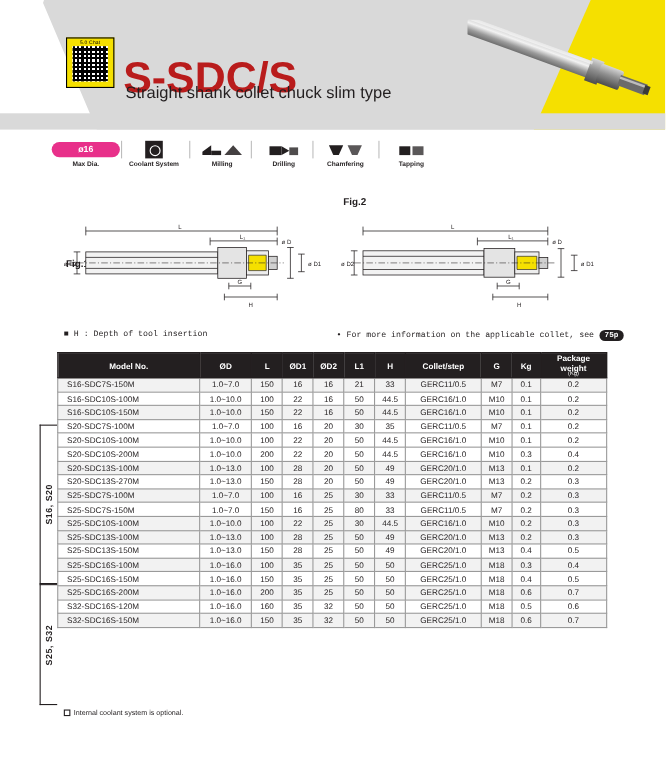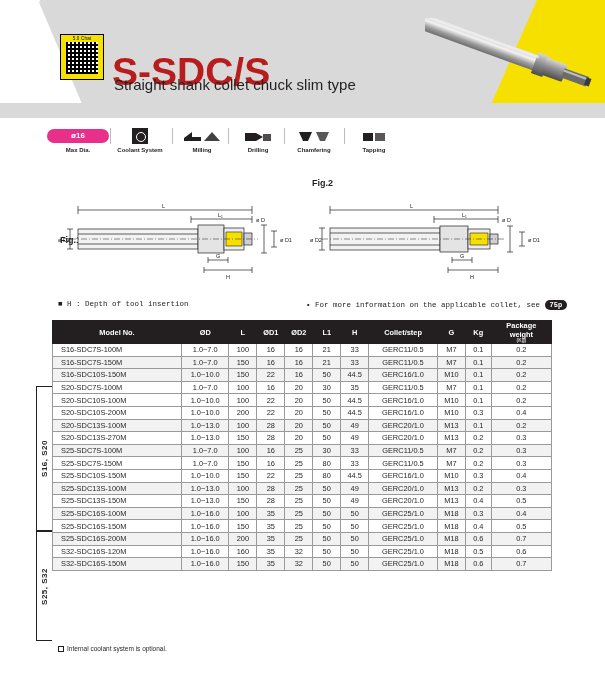--- a/index.html
+++ b/index.html
@@ -377,46 +377,46 @@
         <th style="width:64px">Collet/step</th>
         <th style="width:26px">G</th>
         <th style="width:24px">Kg</th>
         <th style="width:56px">
           <span>Package weight</span>
           <span class="pkg-sub">(Kg)</span>
         </th>
       </tr>
     </thead>
     <tbody id="spec-body">
-        <tr>
-          <td class="model">S16-SDC7S-100M</td>
-          <td>1.0~7.0</td>
-          <td>100</td>
-          <td>16</td>
-          <td>16</td>
-          <td>21</td>
-          <td>33</td>
-          <td>GERC11/0.5</td>
-          <td>M7</td>
-          <td>0.1</td>
-          <td>0.2</td>
-        </tr>
         <tr class="alt">
           <td class="model">S16-SDC7S-150M</td>
           <td>1.0~7.0</td>
           <td>150</td>
           <td>16</td>
           <td>16</td>
           <td>21</td>
           <td>33</td>
           <td>GERC11/0.5</td>
           <td>M7</td>
           <td>0.1</td>
           <td>0.2</td>
         </tr>
+        <tr>
+          <td class="model">S16-SDC10S-100M</td>
+          <td>1.0~10.0</td>
+          <td>100</td>
+          <td>22</td>
+          <td>16</td>
+          <td>50</td>
+          <td>44.5</td>
+          <td>GERC16/1.0</td>
+          <td>M10</td>
+          <td>0.1</td>
+          <td>0.2</td>
+        </tr>
         <tr class="alt">
           <td class="model">S16-SDC10S-150M</td>
           <td>1.0~10.0</td>
           <td>150</td>
           <td>22</td>
           <td>16</td>
           <td>50</td>
           <td>44.5</td>
           <td>GERC16/1.0</td>
           <td>M10</td>
@@ -507,32 +507,32 @@
           <td>150</td>
           <td>16</td>
           <td>25</td>
           <td>80</td>
           <td>33</td>
           <td>GERC11/0.5</td>
           <td>M7</td>
           <td>0.2</td>
           <td>0.3</td>
         </tr>
-        <tr>
-          <td class="model">S25-SDC10S-150M</td>
+        <tr class="alt">
+          <td class="model">S25-SDC10S-100M</td>
           <td>1.0~10.0</td>
-          <td>150</td>
+          <td>100</td>
           <td>22</td>
           <td>25</td>
-          <td>80</td>
+          <td>30</td>
           <td>44.5</td>
           <td>GERC16/1.0</td>
           <td>M10</td>
+          <td>0.2</td>
           <td>0.3</td>
-          <td>0.4</td>
         </tr>
         <tr class="alt">
           <td class="model">S25-SDC13S-100M</td>
           <td>1.0~13.0</td>
           <td>100</td>
           <td>28</td>
           <td>25</td>
           <td>50</td>
           <td>49</td>
           <td>GERC20/1.0</td>

